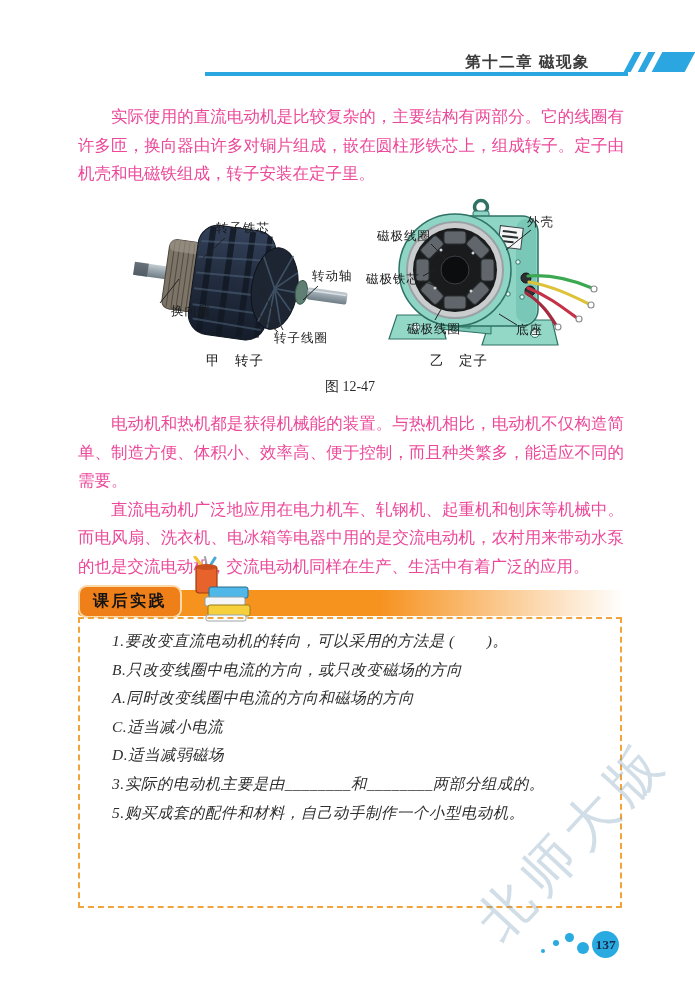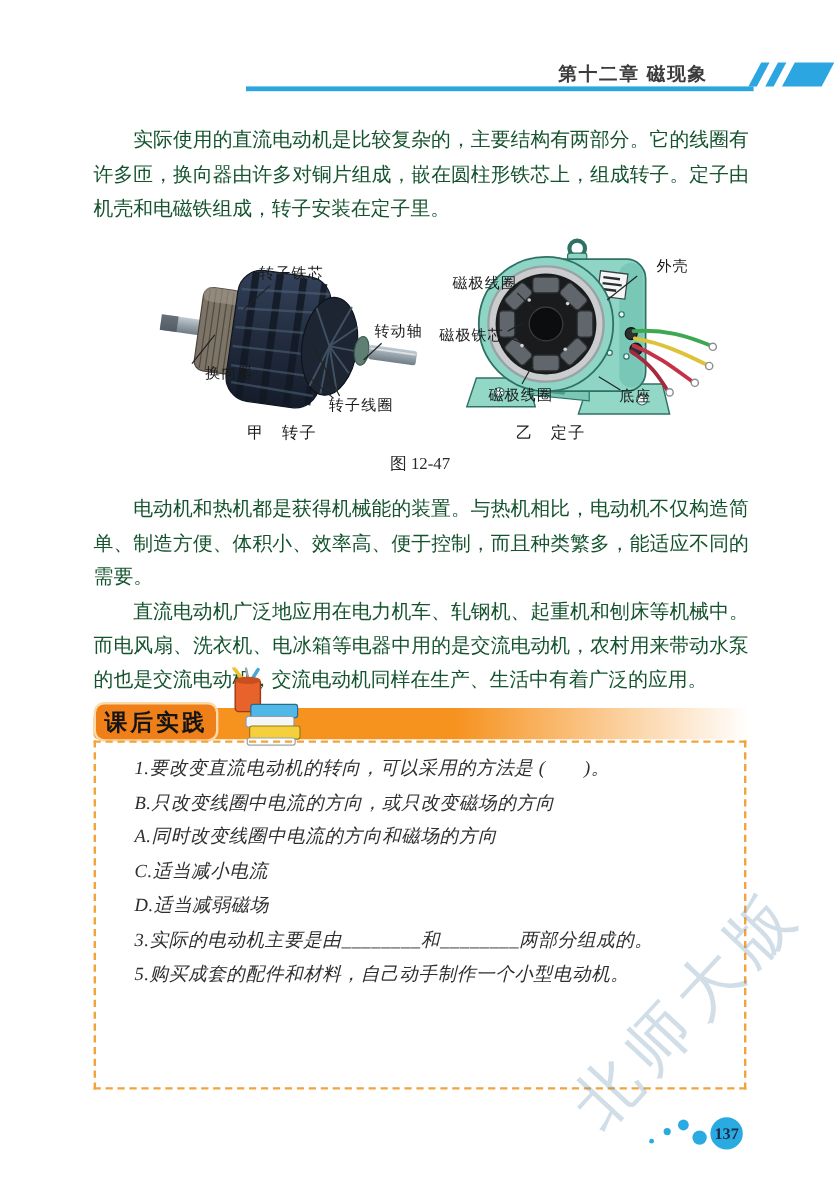--- a/index.html
+++ b/index.html
@@ -13,40 +13,40 @@
     position:absolute; top:52px; right:105px; font-family:"Liberation Sans","DejaVu Sans",sans-serif;
     font-size:15.5px; font-weight:bold; color:#3b3b3b; letter-spacing:1.5px;
   }
   .header-underline { position:absolute; left:205px; top:72px; width:423px; height:4px; background:#2CA6E0; }
   .hslash { position:absolute; top:52px; height:20px; background:#2CA6E0; transform:skewX(-28deg); }
   .hslash.s1 { left:629px; width:7px; }
   .hslash.s2 { left:643px; width:7px; }
   .hslash.s3 { left:657px; width:33px; }
   
   .body-block { position:absolute; left:78px; width:546px; }
-  .body-block p { font-size:16.5px; line-height:28.5px; text-align:justify; text-indent:2em; color:#14532d; }
+  .body-block p { font-size:16.5px; line-height:28.5px; text-align:justify; text-indent:2em; color:#ec4899; }
   #para1 { top:103px; }
   #para23 { top:410px; }
   
   .fig-svg { position:absolute; left:75px; top:198px; }
   .fig-label { position:absolute; font-size:12.5px; color:#1a1a1a; letter-spacing:1px; white-space:nowrap; }
   .fig-sub-caption { position:absolute; top:352px; width:92px; text-align:center; font-size:13.5px; color:#1a1a1a; letter-spacing:1px; }
   .fig-caption { position:absolute; left:78px; top:378px; width:544px; text-align:center; font-size:14px; color:#2a2a2a; }
   
   .practice-bar {
     position:absolute; left:78px; top:590px; width:546px; height:26px;
     border-radius:8px 0 0 4px;
     background:linear-gradient(to right, #F6921E 0%, #F6921E 55%, rgba(246,146,30,0) 100%);
   }
   .practice-label {
     position:absolute; left:78px; top:585px; width:104px; height:33px;
     background:#EF7F18; border:2px solid #FBD9A9; border-radius:9px;
     display:flex; align-items:center; justify-content:center;
     font-family:"Liberation Sans","DejaVu Sans",sans-serif; font-weight:bold;
-    font-size:19px; color:#141414; letter-spacing:2.5px;
+    font-size:16px; color:#141414; letter-spacing:2.5px;
   }
   .books-svg { position:absolute; left:190px; top:556px; }
   .practice-box {
     position:absolute; left:78px; top:617px; width:544px; height:291px;
     border:2px dashed #F1A43B; padding:8px 16px 0 32px;
   }
   .q-line { font-size:15.5px; font-style:italic; line-height:28.6px; color:#2e2e2e; letter-spacing:0.5px; }
   
   .dot { position:absolute; border-radius:50%; background:#29ABE2; }
   .page-badge {
@@ -216,21 +216,21 @@
         <line x1="442" y1="127" x2="424" y2="116"></line>
       </g>
     </g>
   </svg>
 
   <span class="fig-label" style="left:216px; top:220px;">转子铁芯</span>
   <span class="fig-label" style="left:312px; top:268px;">转动轴</span>
   <span class="fig-label" style="left:139px; top:303px;margin-left:32px;">换向器</span>
   <span class="fig-label" style="left:274px; top:330px;">转子线圈</span>
   <span class="fig-label" style="left:377px; top:228px;">磁极线圈</span>
-  <span class="fig-label" style="left:527px; top:214px;margin-left:20px;">外壳</span>
+  <span class="fig-label" style="left:527px; top:214px;">外壳</span>
   <span class="fig-label" style="left:366px; top:271px;">磁极铁芯</span>
   <span class="fig-label" style="left:407px; top:321px;">磁极线圈</span>
   <span class="fig-label" style="left:516px; top:322px;">底座</span>
 
   <div class="fig-sub-caption" style="left:189px;">甲　转子</div>
   <div class="fig-sub-caption" style="left:413px;">乙　定子</div>
   <div class="fig-caption">图 12-47</div>
 
   <div class="body-block" id="para23">
     <p>电动机和热机都是获得机械能的装置。与热机相比，电动机不仅构造简单、制造方便、体积小、效率高、便于控制，而且种类繁多，能适应不同的需要。</p>

